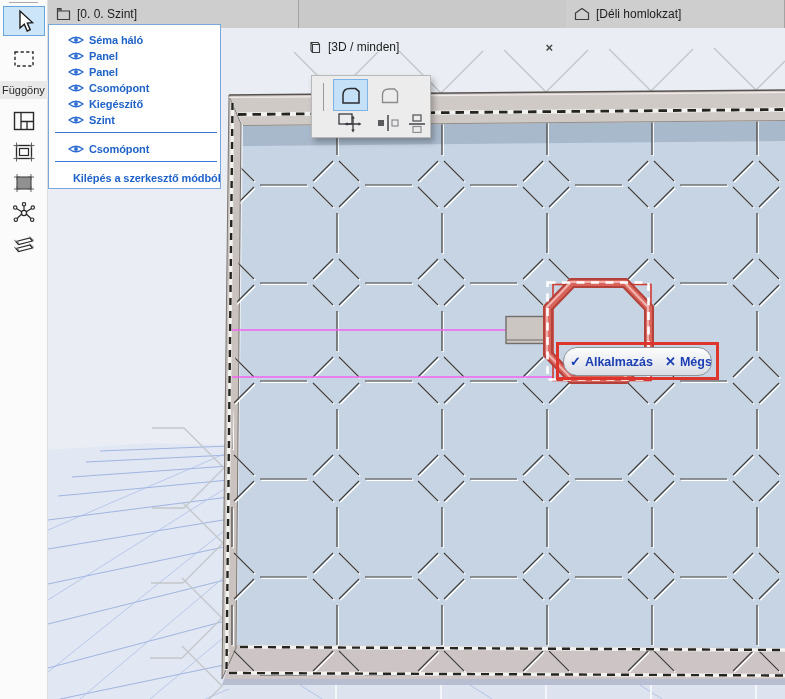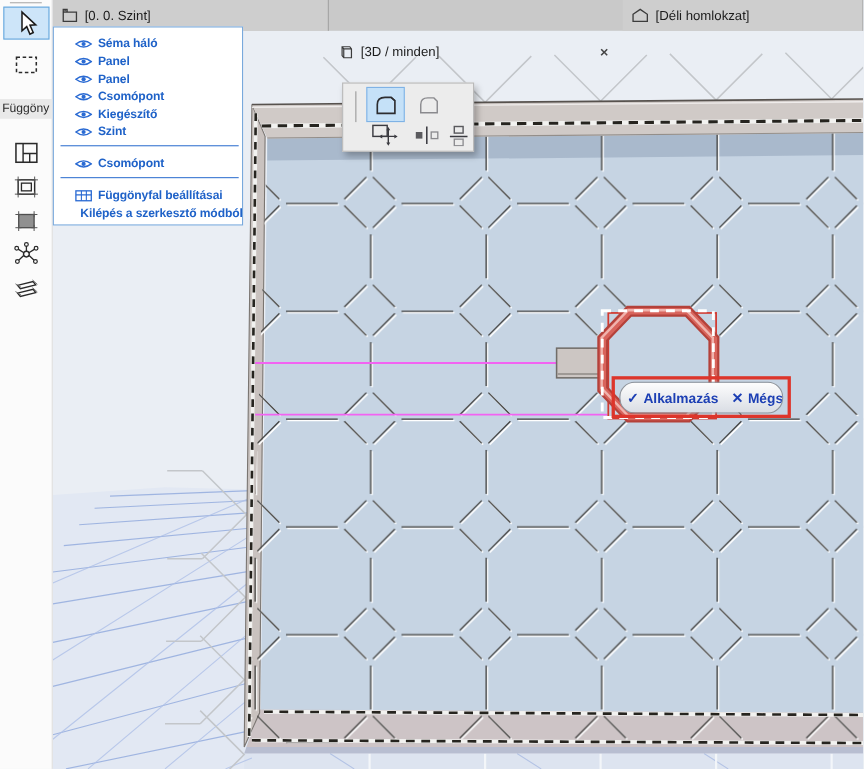--- a/index.html
+++ b/index.html
@@ -17,21 +17,21 @@
   .t1{width:251px;} .t2{width:267px;} .t3{flex:1;}
 
   
   .toolbar{position:absolute;left:0;top:0;width:48px;height:699px;background:#fbfbfb;
            border-right:1px solid #dedede;z-index:40;box-sizing:border-box;}
   .tb-divider{margin:2px 9px 3px 9px;border-top:1px solid #ababab;}
   .tb-btn{display:flex;align-items:center;justify-content:center;width:42px;height:30px;
           margin:1px auto;background:transparent;border:1px solid transparent;padding:0;}
   .tb-btn.selected{background:#cde5f9;border:1px solid #66a7dd;}
   .tb-label{background:#e9e9e9;color:#2a2a2a;font-size:11px;padding:3px 0 3px 2px;
-            margin:16px 0;white-space:nowrap;overflow:hidden;width:48px;box-sizing:border-box;}
+            margin:7px 0;white-space:nowrap;overflow:hidden;width:48px;box-sizing:border-box;}
 
   
   .menu{position:absolute;left:48px;top:24px;width:173px;background:#ffffff;
         border:1px solid #79a9dc;z-index:50;padding:5px 0 4px 0;box-sizing:border-box;}
   .mi{display:flex;align-items:flex-end;gap:5px;height:16px;padding-left:19px;cursor:default;}
   .mi span.lbl{font-size:11px;font-weight:bold;color:#1f62c8;white-space:nowrap;letter-spacing:-0.1px;}
   .msep{border-top:1px solid #3a77d2;margin:6px 3px 6px 6px;}
 
   
   .palette{position:absolute;left:311px;top:75px;width:118px;height:61px;background:#ececec;
@@ -269,27 +269,20 @@
     <div class="mi">
       <svg width="16" height="12" viewBox="0 0 16 12">
           <path d="M1 6 Q8 0.5 15 6 Q8 11.5 1 6 Z" fill="none" stroke="#2b6bd3" stroke-width="1.3"></path>
           <circle cx="8" cy="6" r="1.9" fill="#2b6bd3"></circle>
         </svg>
       <span class="lbl">Csomópont</span>
     </div>
     <div class="msep"></div>
     <div class="mi">
       <svg width="16" height="12" viewBox="0 0 16 12">
-          <rect x="1" y="1.5" width="14" height="9" fill="none" stroke="#2b6bd3" stroke-width="1.2"></rect>
-          <path d="M1 5.2 H15 M6 1.5 V10.5 M10.5 1.5 V10.5" stroke="#2b6bd3" stroke-width="1" fill="none"></path>
-        </svg>
-      <span class="lbl">Függönyfal beállításai</span>
-    </div>
-    <div class="mi">
-      <svg width="16" height="12" viewBox="0 0 16 12">
           <path d="M7 1.5 H2 V10.5 H7 M6 6 H13.5 M11 3.5 L14 6 L11 8.5" fill="none" stroke="#2b6bd3" stroke-width="1.3"></path>
         </svg>
       <span class="lbl">Kilépés a szerkesztő módból</span>
     </div>
   </div>
 
   <div class="palette">
     <div class="pal-sep"></div>
     <button class="pal-btn sel" style="left:21px;top:3px;width:35px;height:32px;">
       <svg width="24" height="24" viewBox="0 0 24 24">

